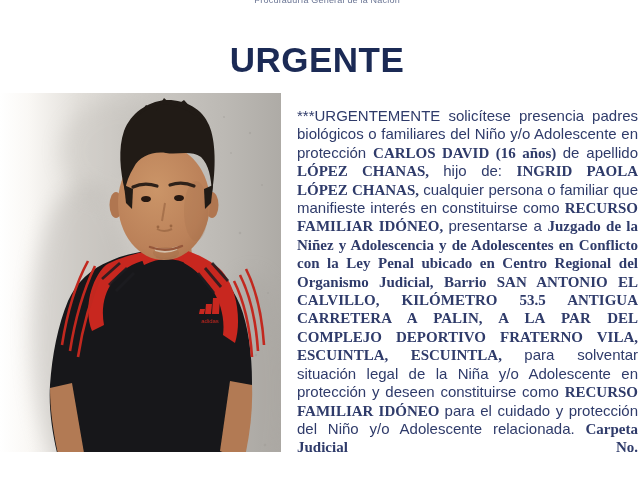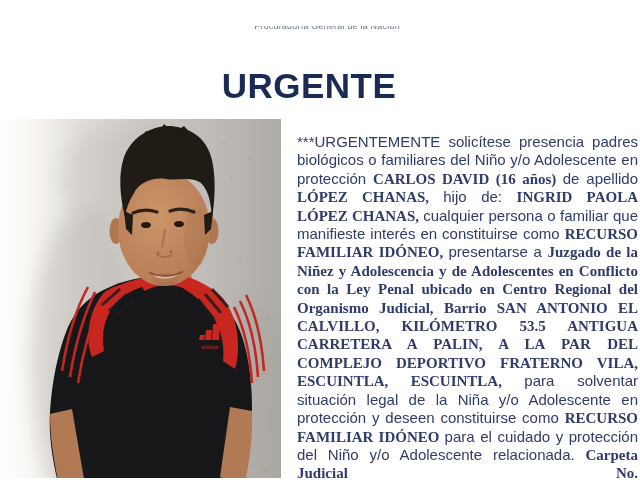--- a/index.html
+++ b/index.html
@@ -1,27 +1,26 @@
 <!DOCTYPE html>
 <html><head>
 <meta charset="utf-8">
 <style>
   html,body{margin:0;padding:0;background:#fff;}
   .page{
     position:relative;width:640px;height:452px;overflow:hidden;background:#ffffff;
     font-family:"Liberation Sans",sans-serif;
-    margin-top:26px;
   }
   .org-text{
     position:absolute;top:-5px;left:14px;width:626px;text-align:center;
     font-size:9px;letter-spacing:.2px;color:#6b7695;white-space:nowrap;
   }
   .title{
     position:absolute;top:42px;left:0;width:618px;text-align:center;
-    font-size:35px;font-weight:700;letter-spacing:.5px;color:#1b2a55;line-height:1;
+    font-size:35px;font-weight:700;letter-spacing:.5px;color:#1b2a55;line-height:1;padding-left:8px;
   }
   .photo{
     position:absolute;left:0;top:93px;width:281px;height:387px;overflow:hidden;
   }
   .photo svg{display:block;}
   .notice-text{
     position:absolute;left:297px;top:92px;width:341px;height:388px;overflow:hidden;
     font-size:15px;line-height:18.4px;color:#2f3b6a;
     text-align:justify;text-align-last:justify;
   }

